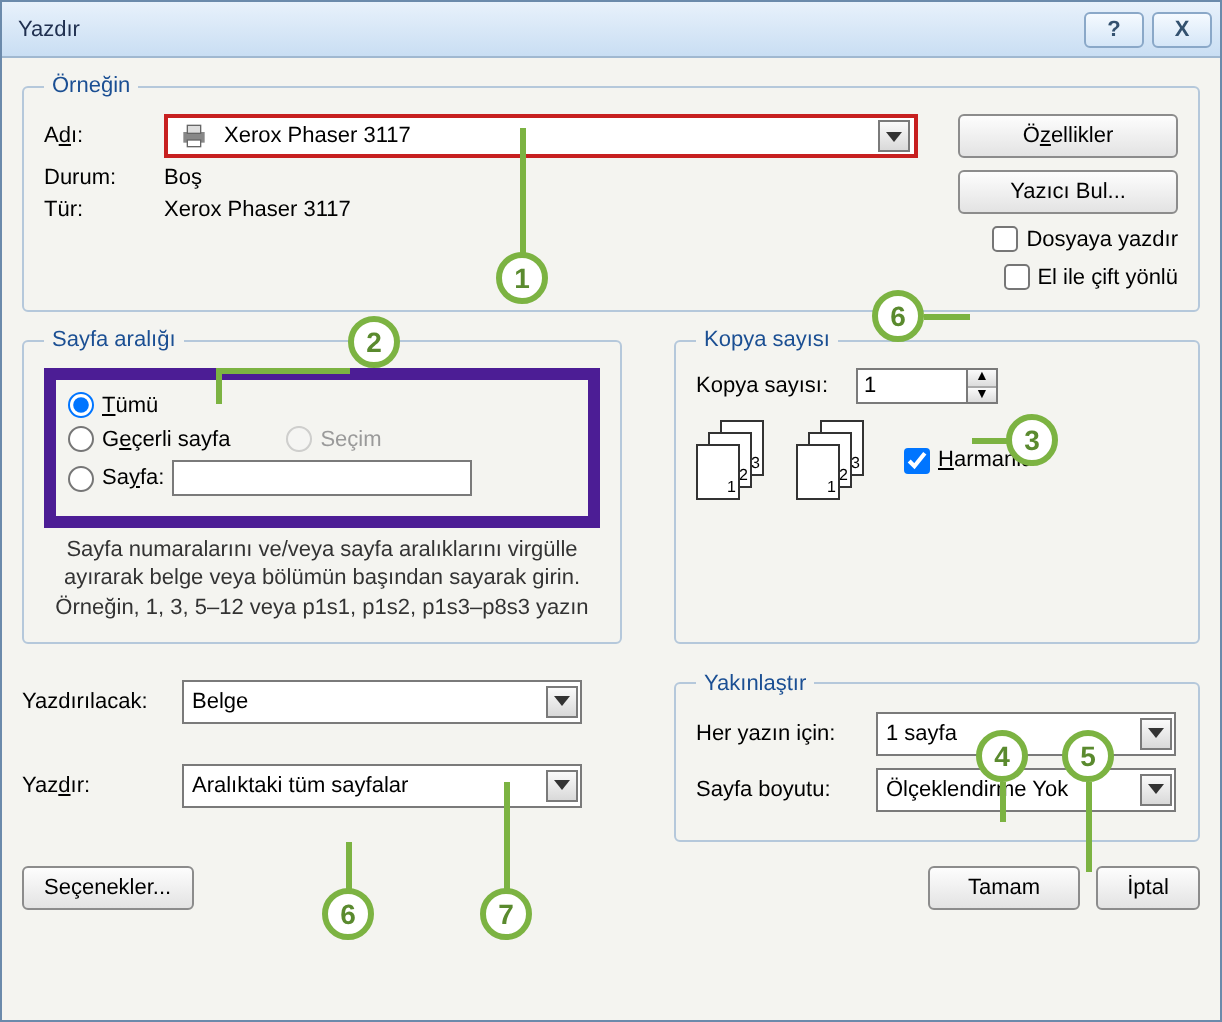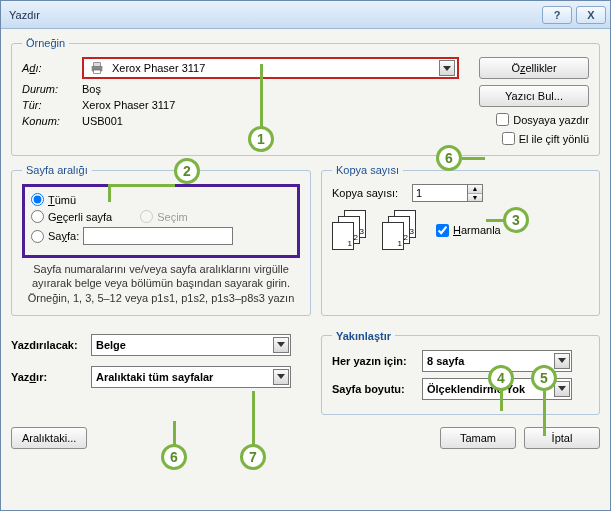--- a/index.html
+++ b/index.html
@@ -7,39 +7,39 @@
   .window { width: 611px; height: 511px; border: 1px solid #6b8aab; background: #f0abfc; position: relative; }
   .titlebar { height: 28px; background: linear-gradient(to bottom,#e8f1fb,#c9def3); display: flex; align-items: center; padding: 0 4px; border-bottom: 1px solid #a0b8d0; }
   .titlebar .title { flex: 1; padding-left: 4px; color: #203050; font-weight: normal; }
   .winbtn { width: 30px; height: 18px; border: 1px solid #8aa8c8; border-radius: 3px; background: linear-gradient(to bottom,#f5faff,#d5e6f7); margin-left: 4px; display: flex; align-items: center; justify-content: center; color: #33516f; font-weight: bold; cursor: pointer; }
   .content { padding: 8px 10px; background: #f4f4f0; position: absolute; top: 28px; left: 0; right: 0; bottom: 0; }
 
   fieldset { border: 1px solid #b5c8db; border-radius: 3px; margin: 0 0 8px 0; padding: 8px 10px 10px 10px; position: relative; }
   legend { color: #1b4f93; padding: 0 4px; }
 
   .row { display: flex; align-items: center; margin-bottom: 4px; }
-  .lbl { width: 60px; font-style: italic; }
+  .lbl { width: 60px; }
   .und { text-decoration: underline; }
 
   .printer-select { flex: 1; height: 22px; border: 2px solid #c72020; background: #fff; display: flex; align-items: center; padding: 0 4px; position: relative; }
   .printer-select .pico { width: 18px; height: 16px; margin-right: 6px; }
   .dropbtn { width: 16px; height: 16px; border: 1px solid #7a7a7a; background: linear-gradient(to bottom,#fafafa,#d9d9d9); position: absolute; right: 2px; top: 1px; display:flex; align-items:center; justify-content:center; }
   .dropbtn::after { content:""; border-left:4px solid transparent; border-right:4px solid transparent; border-top:5px solid #333; }
 
   .btn { height: 22px; border: 1px solid #8c8c8c; border-radius: 3px; background: linear-gradient(to bottom,#fdfdfd,#e3e3e3); padding: 0 10px; cursor: pointer; display:inline-flex; align-items:center; justify-content:center; }
 
   .rightcol { display:flex; flex-direction:column; gap:6px; align-items:flex-end; margin-left:10px; }
   .chk { display:flex; align-items:center; gap:4px; }
   .chk input { width:13px; height:13px; margin:0; }
 
-  .two { display:flex; gap:10px; }
+  .two { display:flex; gap:26px; }
   .left { flex: 0 0 300px; }
   .right { flex: 1; }
 
-  .redbox { border: 3px solid #4c1d95; padding: 6px; }
+  .redbox { border: 6px solid #4c1d95; padding: 6px; }
   .radiorow { display:flex; align-items:center; margin-bottom:4px; gap:4px; }
   input[type=radio] { margin:0; }
   .disabled { color:#9a9a9a; }
   .pageinput { border:1px solid #7a7a7a; height:18px; width:150px; padding:0 3px; }
   .help { margin-top:4px; line-height:1.3; color:#333;text-align:center; }
 
   .spin { display:flex; align-items:center; }
   .spin input { width:56px; height:18px; border:1px solid #7a7a7a; text-align:left; padding:0 3px; }
   .spinbtns { width:15px; height:18px; display:flex; flex-direction:column; border:1px solid #7a7a7a; border-left:none; }
   .spinbtns div { flex:1; display:flex; align-items:center; justify-content:center; background:linear-gradient(to bottom,#fafafa,#dcdcdc); border-bottom:1px solid #aaa; font-size:7px; }
@@ -94,24 +94,20 @@
             </div>
           </div>
           <div class="row">
               <span class="lbl">Durum:</span>
               <span>Boş</span>
             </div>
           <div class="row">
               <span class="lbl">Tür:</span>
               <span>Xerox Phaser 3117</span>
             </div>
-          <div class="row">
-              <span class="lbl">Konum:</span>
-              <span>USB001</span>
-            </div>
         </div>
         <div class="rightcol" style="width:120px;">
           <button class="btn" style="width:110px;">
             <span>Ö</span>
               <span class="und">z</span>
               <span>ellikler</span>
           </button>
           <button class="btn" style="width:110px;text-align:right;">Yazıcı Bul...</button>
           <label class="chk">
               <input type="checkbox" style="">
@@ -176,65 +172,65 @@
             </div>
           <div style="width:20px;"></div>
           <label class="chk">
               <input type="checkbox" checked="" style="">
               <span><span class="und">H</span><span>armanla</span></span>
             </label>
         </div>
       </fieldset>
     </div>
 
-    <div class="two" style="margin-top:6px;font-weight:bold;">
+    <div class="two" style="margin-top:6px;">
 
       <div class="left" style="padding:4px 0;">
         <div class="row">
           <span style="width:80px;">Yazdırılacak:</span>
           <div class="combo combo-wide">
             <span>Belge</span>
             <div class="dropbtn"></div>
           </div>
         </div>
-        <div class="row" style="margin-top:10px;">
+        <div class="row" style="margin-top:20px;">
           <span style="width:80px;">
             <span>Yaz</span><span class="und">d</span><span>ır:</span>
           </span>
           <div class="combo combo-wide">
             <span>Aralıktaki tüm sayfalar</span>
             <div class="dropbtn"></div>
           </div>
         </div>
       </div>
 
       <fieldset class="right">
         <legend>Yakınlaştır</legend>
         <div class="row">
           <span style="width:90px;">Her yazın için:</span>
           <div class="combo combo-mid">
-            <span>8 sayfa</span>
+            <span>1 sayfa</span>
             <div class="dropbtn"></div>
           </div>
         </div>
         <div class="row" style="margin-top:6px;">
           <span style="width:90px;">Sayfa boyutu:</span>
           <div class="combo combo-mid">
             <span>Ölçeklendirme Yok</span>
             <div class="dropbtn"></div>
           </div>
         </div>
       </fieldset>
     </div>
 
     <div class="footer">
-      <button class="btn">Aralıktaki...</button>
+      <button class="btn">Seçenekler...</button>
       <div class="footer-right">
         <button class="btn" style="width:76px;">Tamam</button>
-        <button class="btn" style="width:76px;">İptal</button>
+        <button class="btn" style="width:52px;">İptal</button>
       </div>
     </div>
 
     <div class="annot" style="left:247px; top:97px;">1</div>
     <div class="annline" style="left:259px; top:35px; width:3px; height:63px;"></div>
 
     <div class="annot" style="left:173px; top:129px;">2</div>
     <div class="annline" style="left:107px; top:155px; width:67px; height:3px;"></div>
     <div class="annline" style="left:107px; top:155px; width:3px; height:18px;"></div>
 

